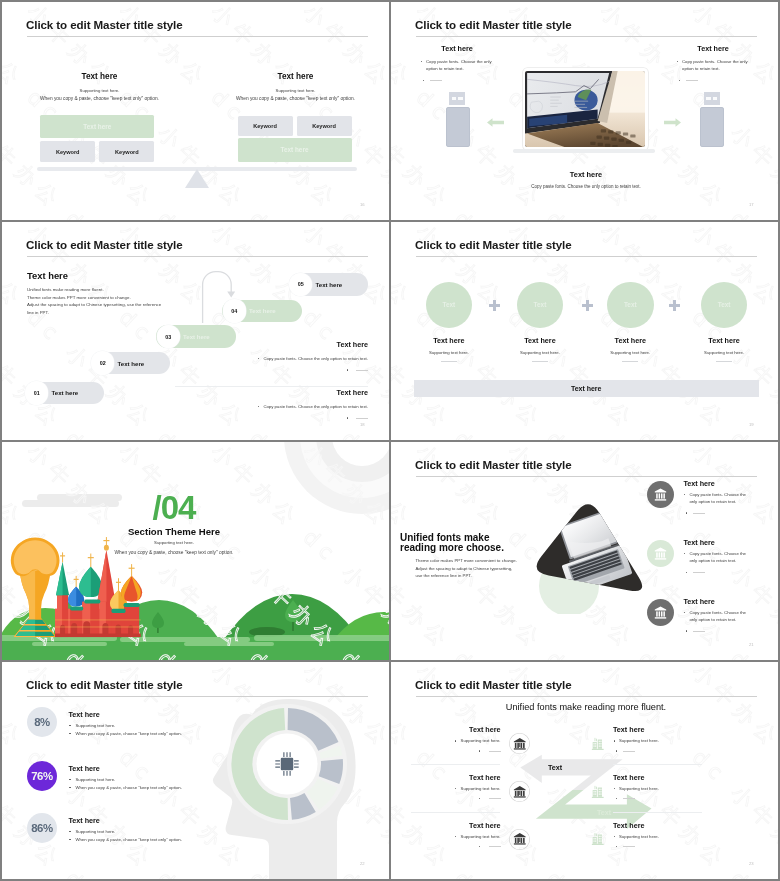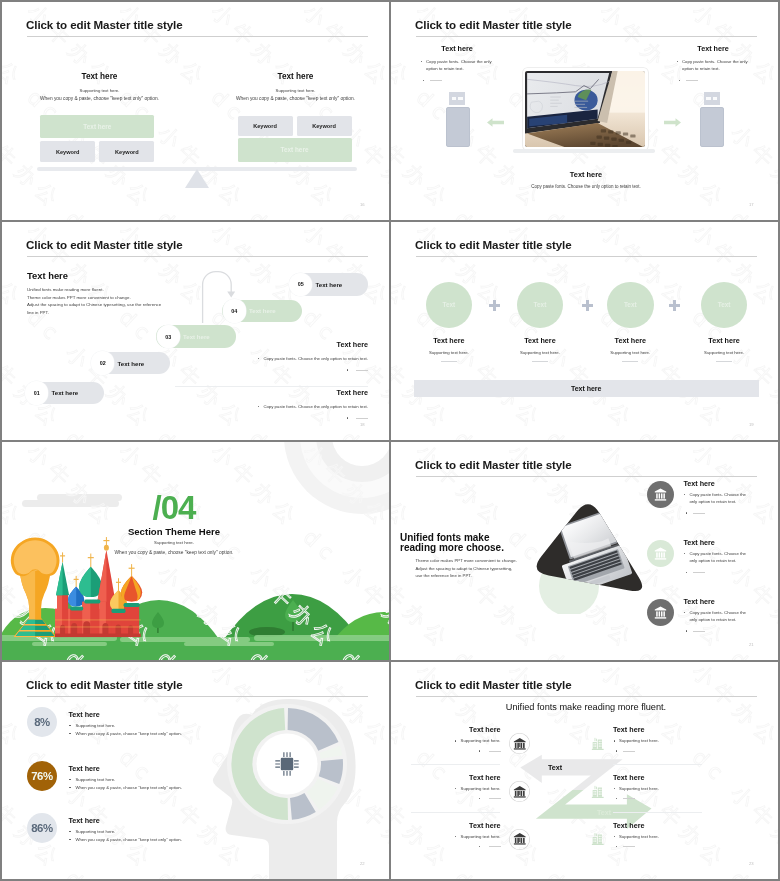--- a/index.html
+++ b/index.html
@@ -104,21 +104,21 @@
   .s6circ.green{background:#d9e9d7;}
   .s6ih{position:absolute;left:36.5px;top:0px;font-size:7.2px;font-weight:bold;color:#111;}
   .blist.s6bl{position:absolute;left:36.5px;top:12px;width:67px;}
 
   
   .s7brain{position:absolute;left:196.5px;top:27px;}
   .s7row{position:absolute;left:24.9px;width:330px;}
   .s7c{position:absolute;left:0;top:0;width:30.2px;height:30.2px;border-radius:50%;
        display:flex;align-items:center;justify-content:center;font-size:11.4px;font-weight:bold;letter-spacing:-.4px;}
   .s7c.grey{background:#e2e6ec;color:#5b6a7c;}
-  .s7c.green{background:#a16207;color:#f1f7f0;}
+  .s7c.green{background:#6d28d9;color:#f1f7f0;}
   .s7h{position:absolute;left:41.5px;top:3px;font-size:7.2px;font-weight:bold;color:#111;}
   .blist.s7bl{position:absolute;left:41.5px;top:15px;width:290px;}
   .blist.s7bl li{line-height:7.5px;margin-bottom:0;padding-left:7px;}
   .blist.s7bl li::before{top:3.2px;left:1px;}
 
   
   .s8lead{position:absolute;left:70px;top:40px;width:250px;text-align:center;font-size:9.2px;color:#111;}
   .s8z{position:absolute;left:125px;top:88px;}
   .s8col{position:absolute;top:63.3px;width:94.5px;}
   .s8col.left{left:15px;}

